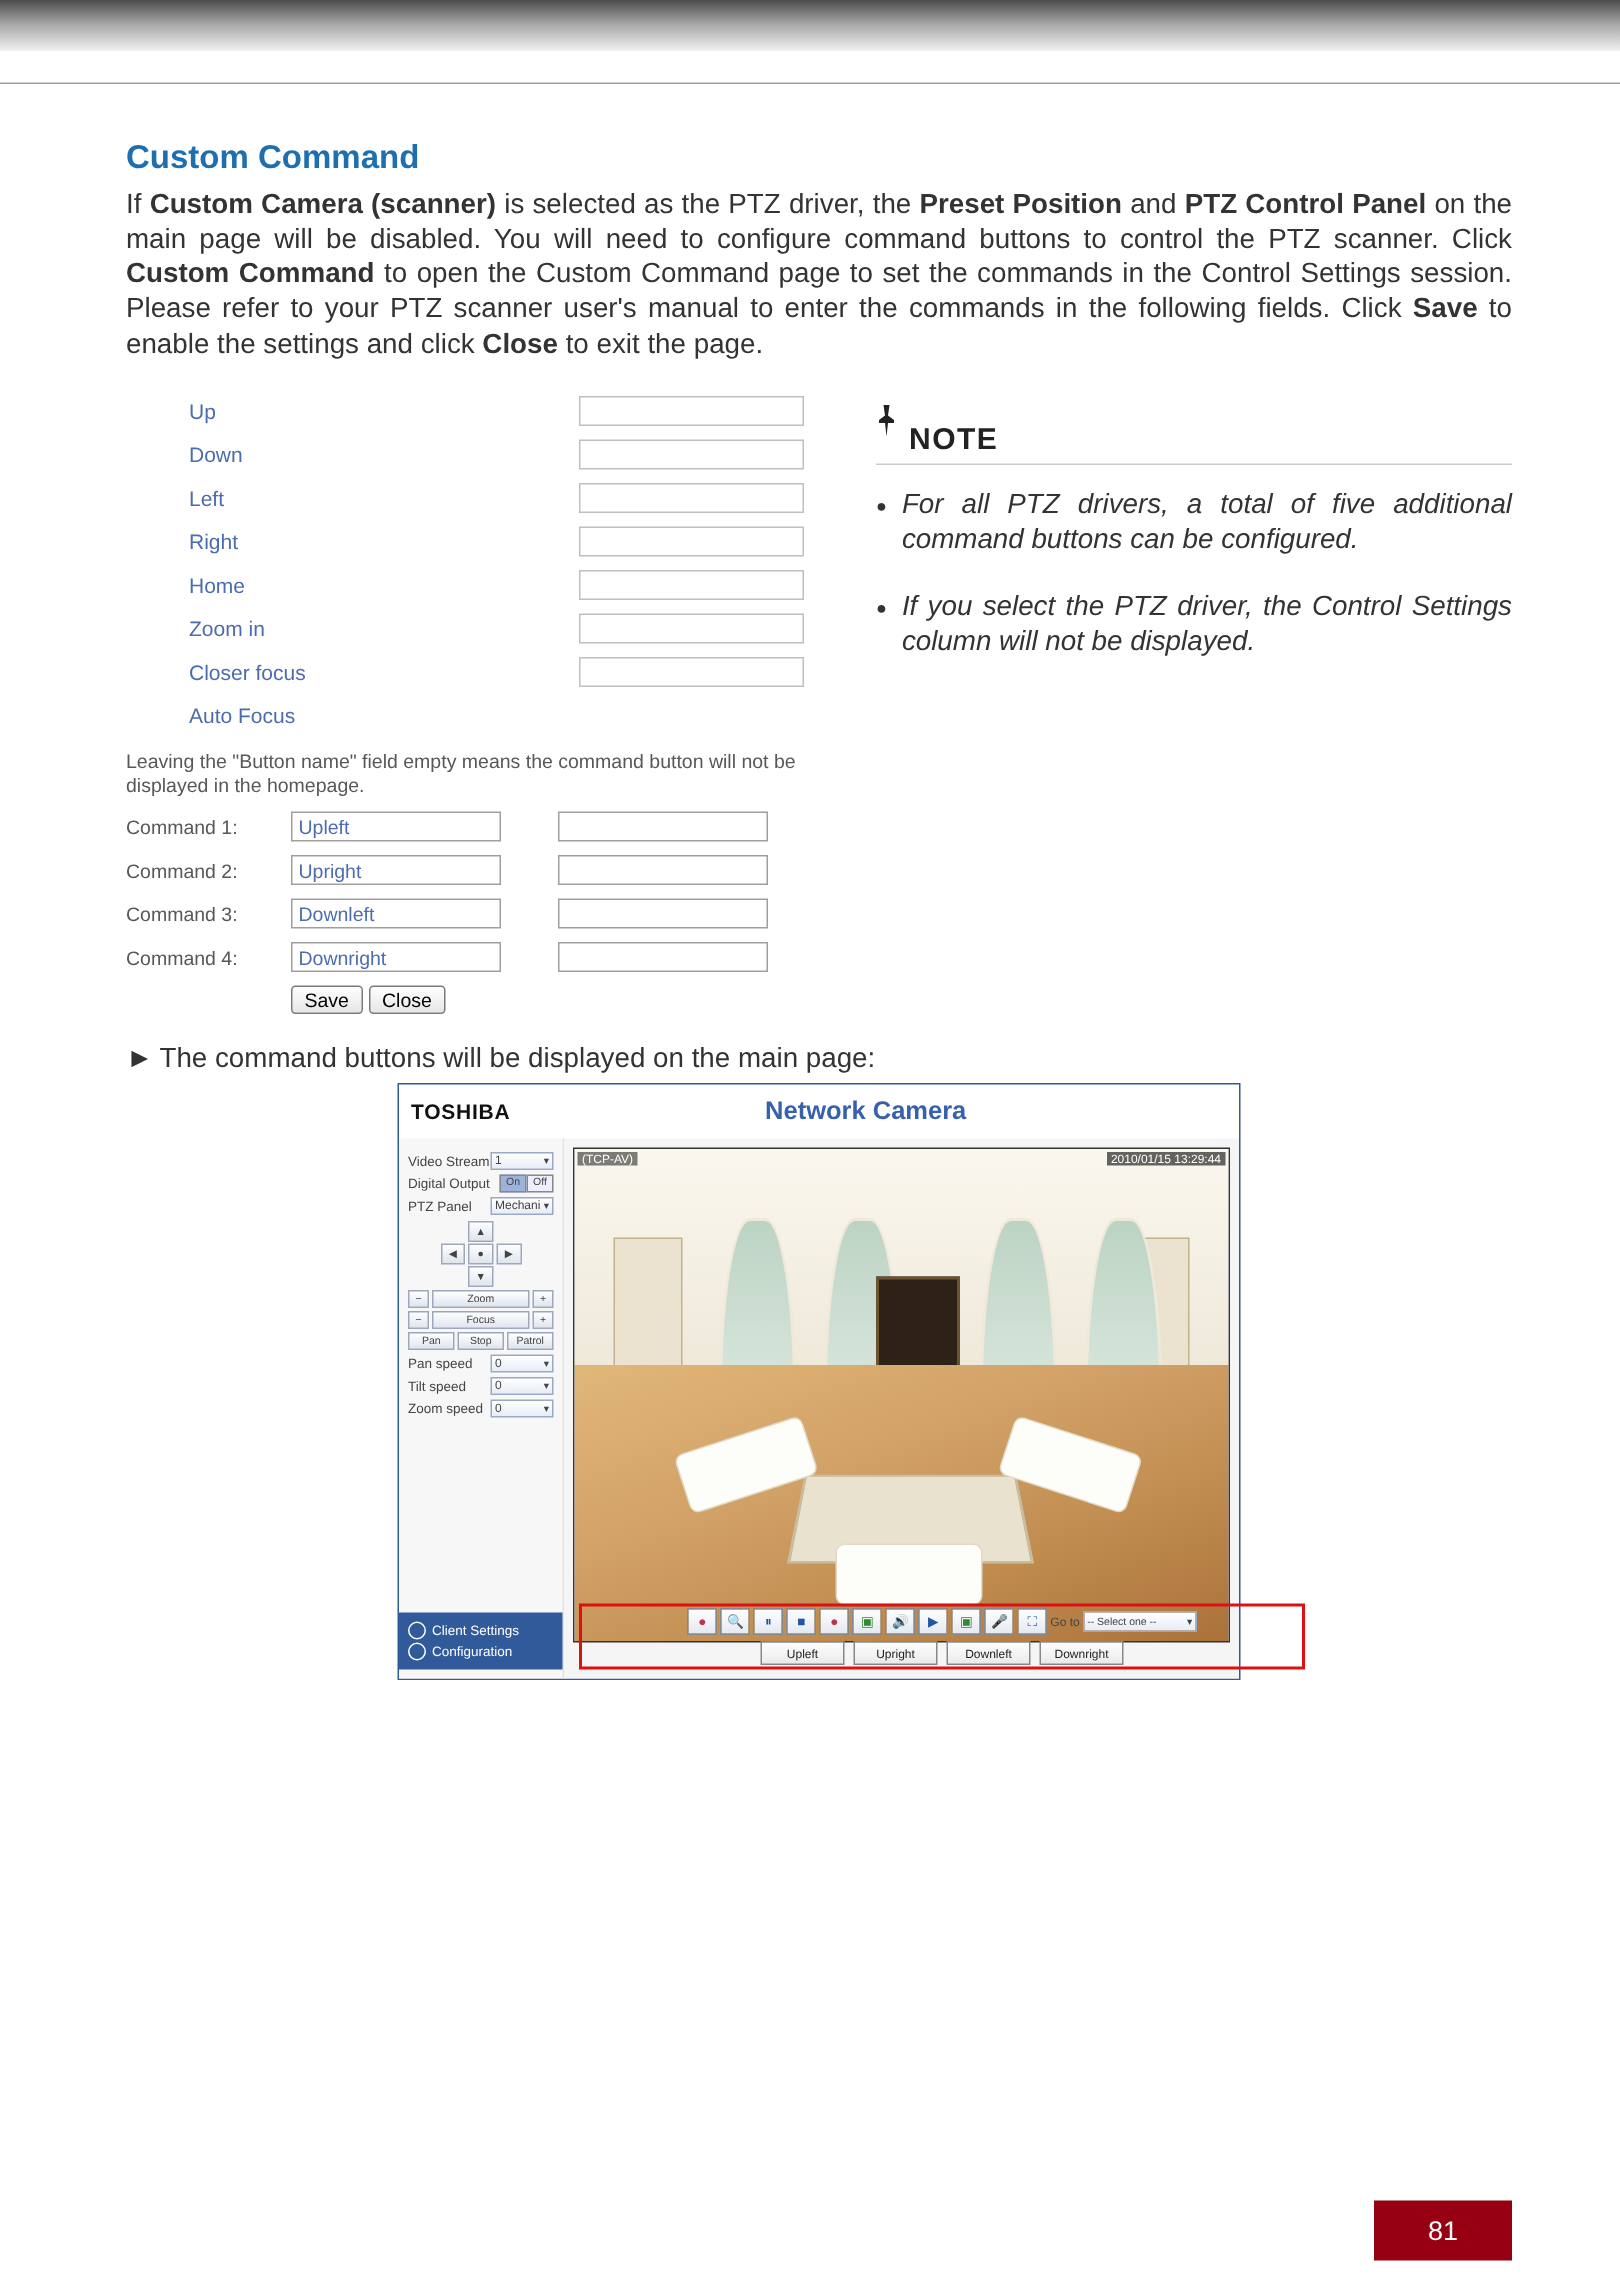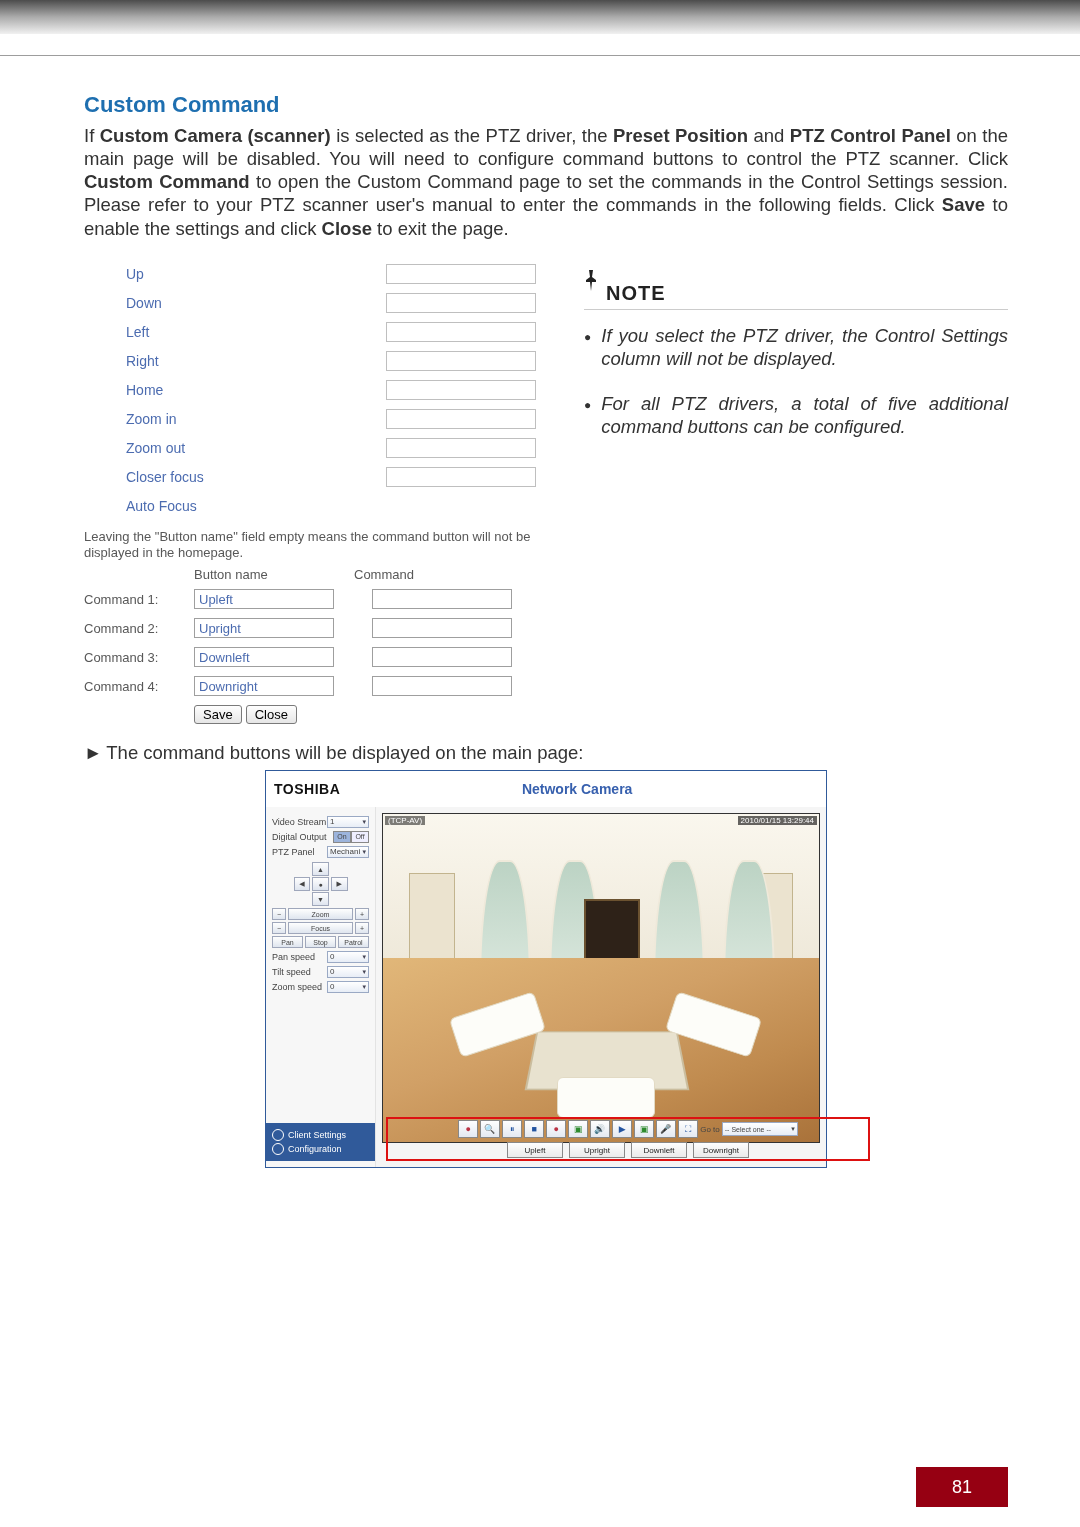--- a/index.html
+++ b/index.html
@@ -38,21 +38,21 @@
   .pin-icon svg{display:block;}
   .note-list{list-style:none;padding:0;margin:0;}
   .note-list li{display:flex;gap:10px;font-size:18.5px;font-style:italic;color:#333;text-align:justify;margin:0 0 22px 0;line-height:1.25;}
   .note-list li::before{content:"●";font-style:normal;font-size:12px;line-height:26px;}
   .arrow-line{font-size:18.5px;color:#333;margin-top:18px;}
   .arrow-line::before{content:"►";font-style:normal;color:#333;margin-right:4px;}
   
   .cam-wrap{width:560px;margin:6px auto 0 auto;border:1px solid #305a9a;background:#fff;}
   .cam-header{display:flex;align-items:center;height:36px;padding:0 12px 0 8px;}
   .cam-logo{font-weight:bold;font-size:14px;letter-spacing:0.5px;color:#111;}
-  .cam-title{flex:1;text-align:center;font-weight:bold;font-size:14px;color:#3760ae;}
+  .cam-title{flex:1;text-align:center;font-weight:bold;font-size:17px;color:#3760ae;}
   .cam-body{display:flex;height:360px;}
   .cam-side{width:110px;background:#f7f7f7;border-right:1px solid #e3e3e3;position:relative;font-size:9px;color:#444;padding:6px 6px 0 6px;box-sizing:border-box;}
   .side-row{display:flex;justify-content:space-between;align-items:center;margin:2px 0;height:13px;}
   .mini-select{width:42px;height:12px;border:1px solid #9aa9c4;background:linear-gradient(#fff,#e7edf6);font-size:8px;box-sizing:border-box;display:flex;align-items:center;justify-content:space-between;padding:0 2px;}
   .mini-select::after{content:"▾";font-size:7px;color:#445;}
   .mini-toggle{display:inline-flex;}
   .mini-toggle span{width:16px;height:10px;border:1px solid #888;font-size:7px;display:flex;align-items:center;justify-content:center;background:#eef;}
   .mini-toggle span.on{background:#9cb4dc;}
   .arrow-pad{margin:4px auto 0 auto;width:54px;}
   .arrow-pad .row{display:flex;justify-content:center;gap:2px;margin:1px 0;}
@@ -139,38 +139,29 @@
             </div>
             <div class="ctl-row">
               <span class="ctl-label">Home</span>
               <input class="ctl-input" style="">
             </div>
             <div class="ctl-row">
               <span class="ctl-label">Zoom in</span>
               <input class="ctl-input" style="">
             </div>
             <div class="ctl-row">
-              <span class="ctl-label">Zoom out</span>
-              <input class="ctl-input" style="">
-            </div>
-            <div class="ctl-row">
               <span class="ctl-label">Closer focus</span>
               <input class="ctl-input" style="">
             </div>
             <div class="ctl-row">
               <span class="ctl-label">Auto Focus</span>
             </div>
           </div>
         <div class="hint">Leaving the "Button name" field empty means the command button will not be displayed in the homepage.</div>
         <div class="cmd-grid">
-          <div class="cmd-head">
-            <span class="c1"></span>
-            <span class="c2">Button name</span>
-            <span class="c3">Command</span>
-          </div>
           <div id="cmd-rows">
               <div class="cmd-row">
                 <span class="c1">Command 1:</span>
                 <span class="c2"><input value="Upleft" style=""></span>
                 <span class="c3"><input value="" style=""></span>
               </div>
               <div class="cmd-row">
                 <span class="c1">Command 2:</span>
                 <span class="c2"><input value="Upright" style=""></span>
                 <span class="c3"><input value="" style=""></span>
@@ -197,24 +188,24 @@
         <div class="note-head">
           <span class="pin-icon">
             <svg viewBox="0 0 14 22">
                 <path d="M5 0h4l-1 7 4 3v2H2v-2l4-3L5 0zM6 12h2l-1 9z" fill="#222"></path>
               </svg>
           </span>
           <span class="note-title">NOTE</span>
         </div>
         <ul class="note-list" id="note-list">
             <li>
-              <span>If you select the PTZ driver, the Control Settings column will not be displayed.</span>
+              <span>For all PTZ drivers, a total of five additional command buttons can be configured.</span>
             </li>
             <li>
-              <span>For all PTZ drivers, a total of five additional command buttons can be configured.</span>
+              <span>If you select the PTZ driver, the Control Settings column will not be displayed.</span>
             </li>
           </ul>
       </div>
     </div>
 
     <div class="arrow-line">The command buttons will be displayed on the main page:</div>
 
     <div class="cam-wrap">
       <div class="cam-header">
         <span class="cam-logo">TOSHIBA</span>

